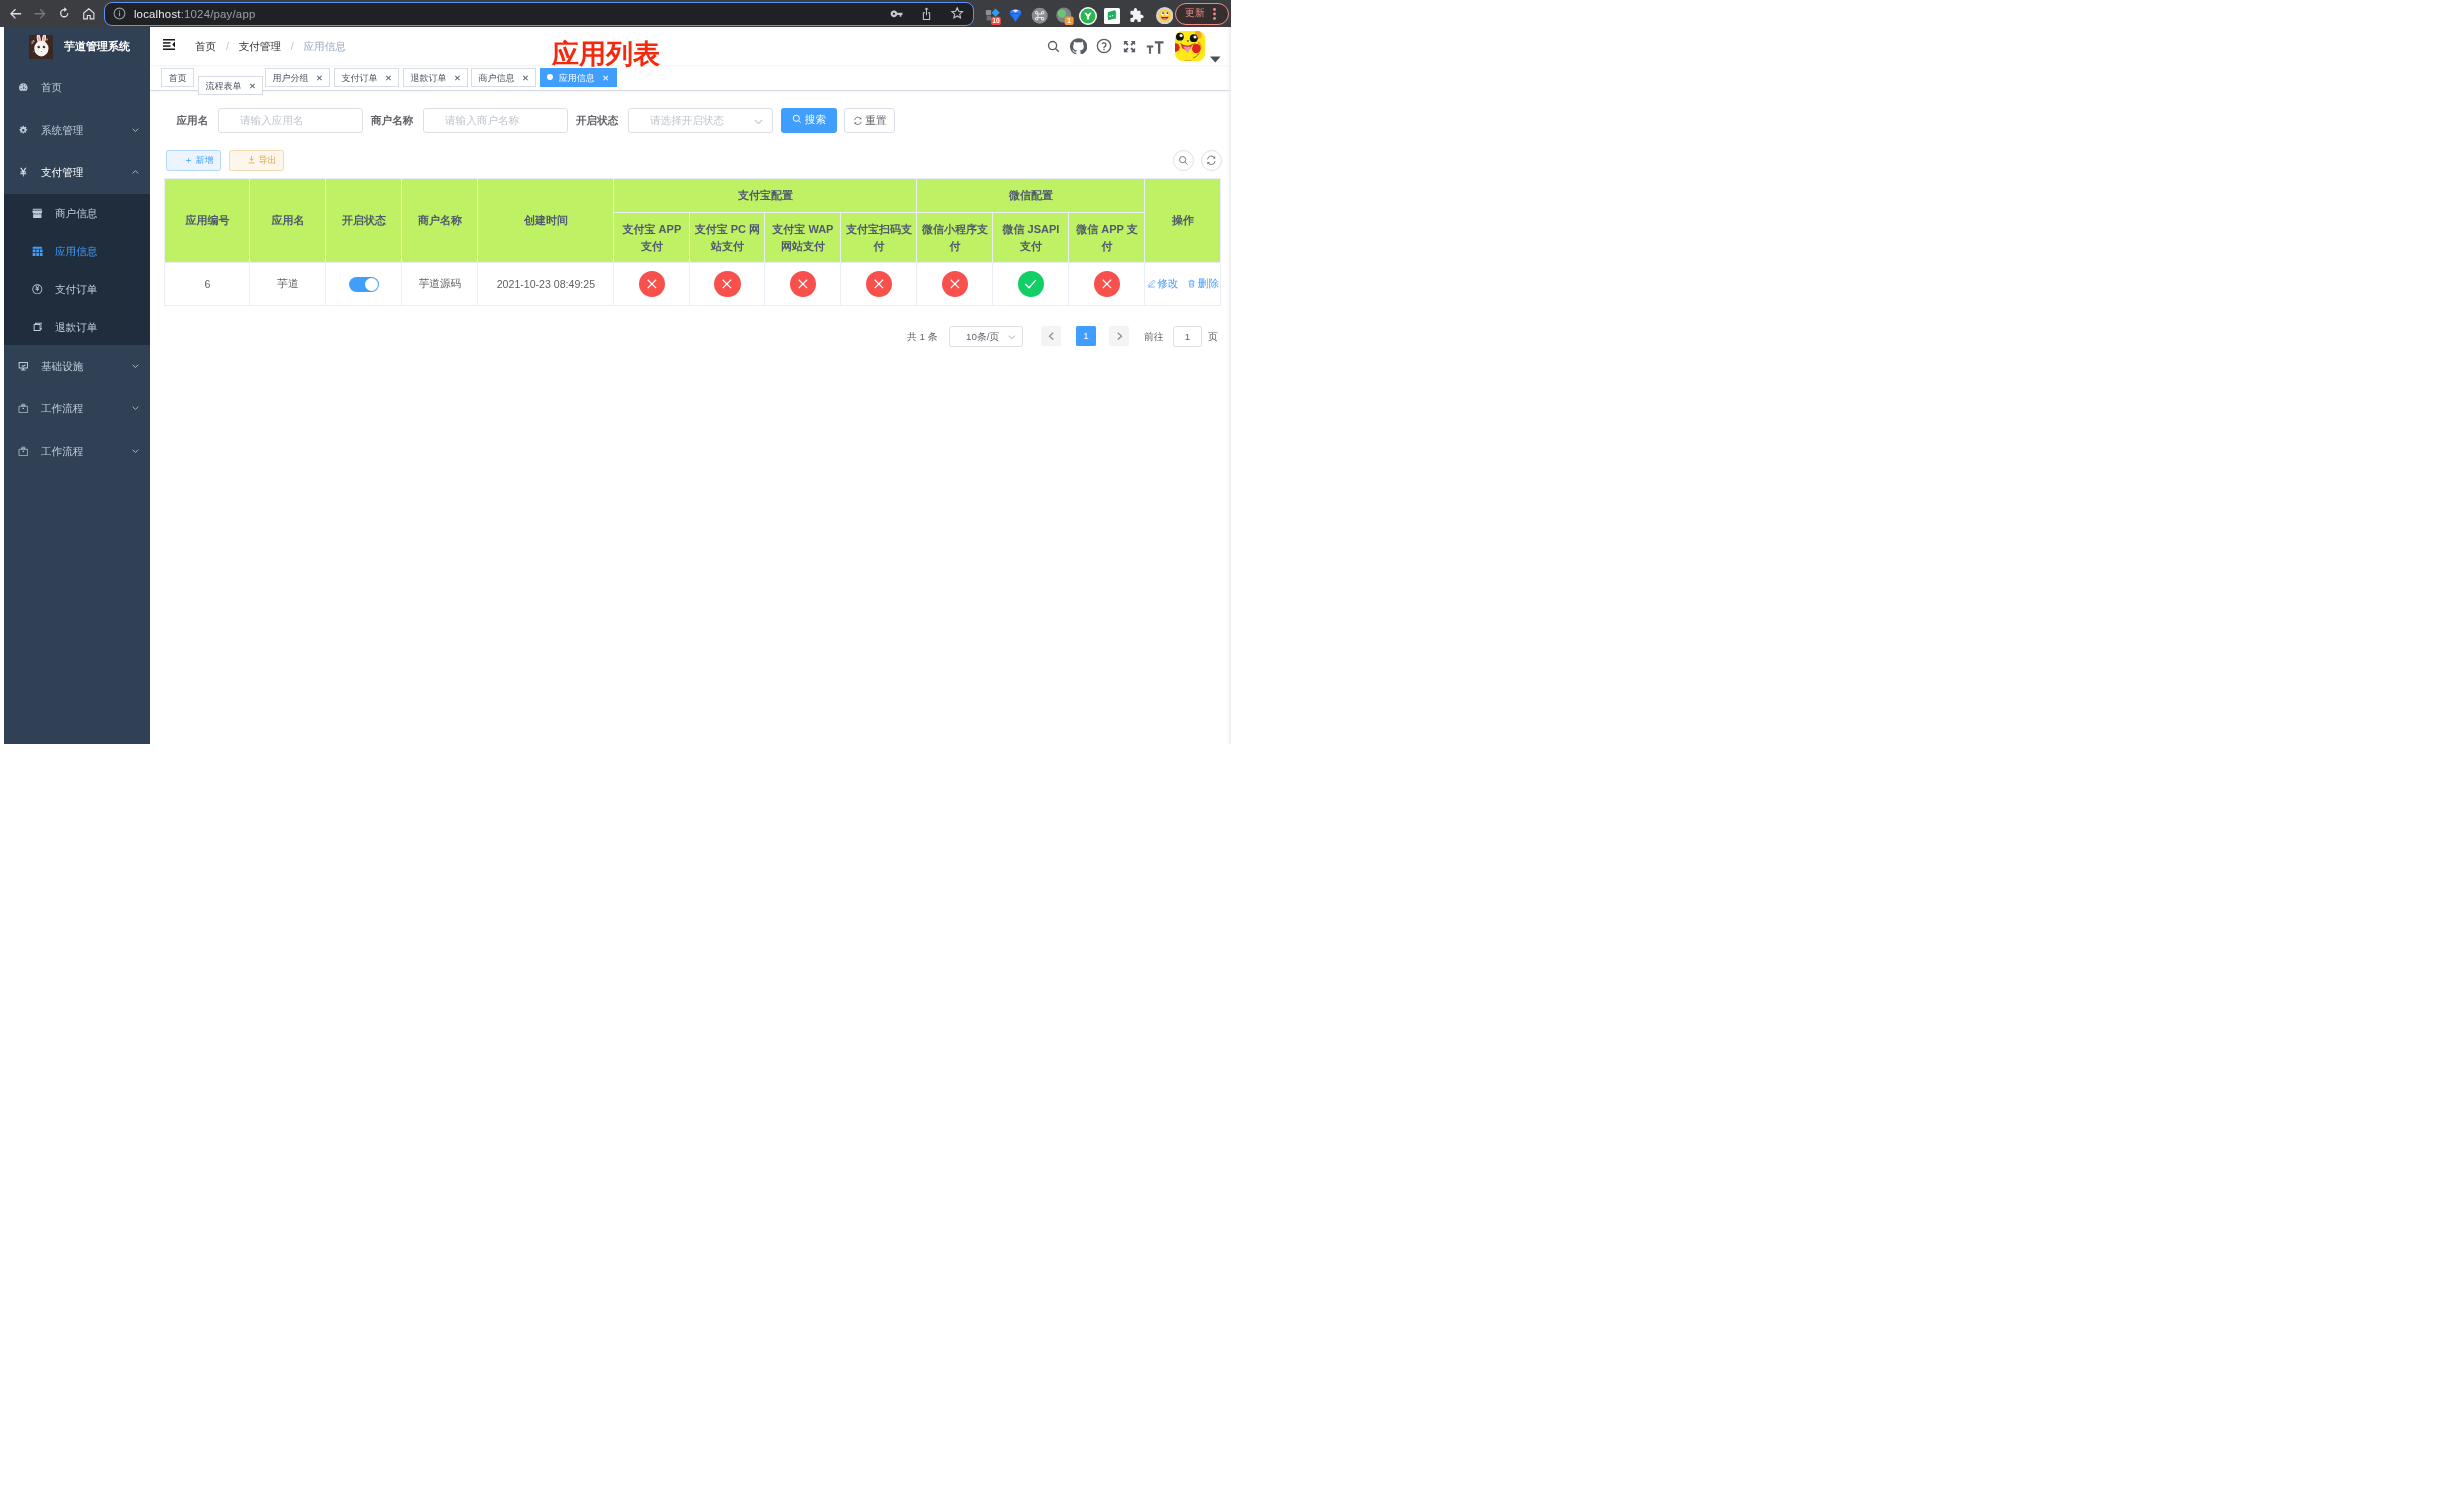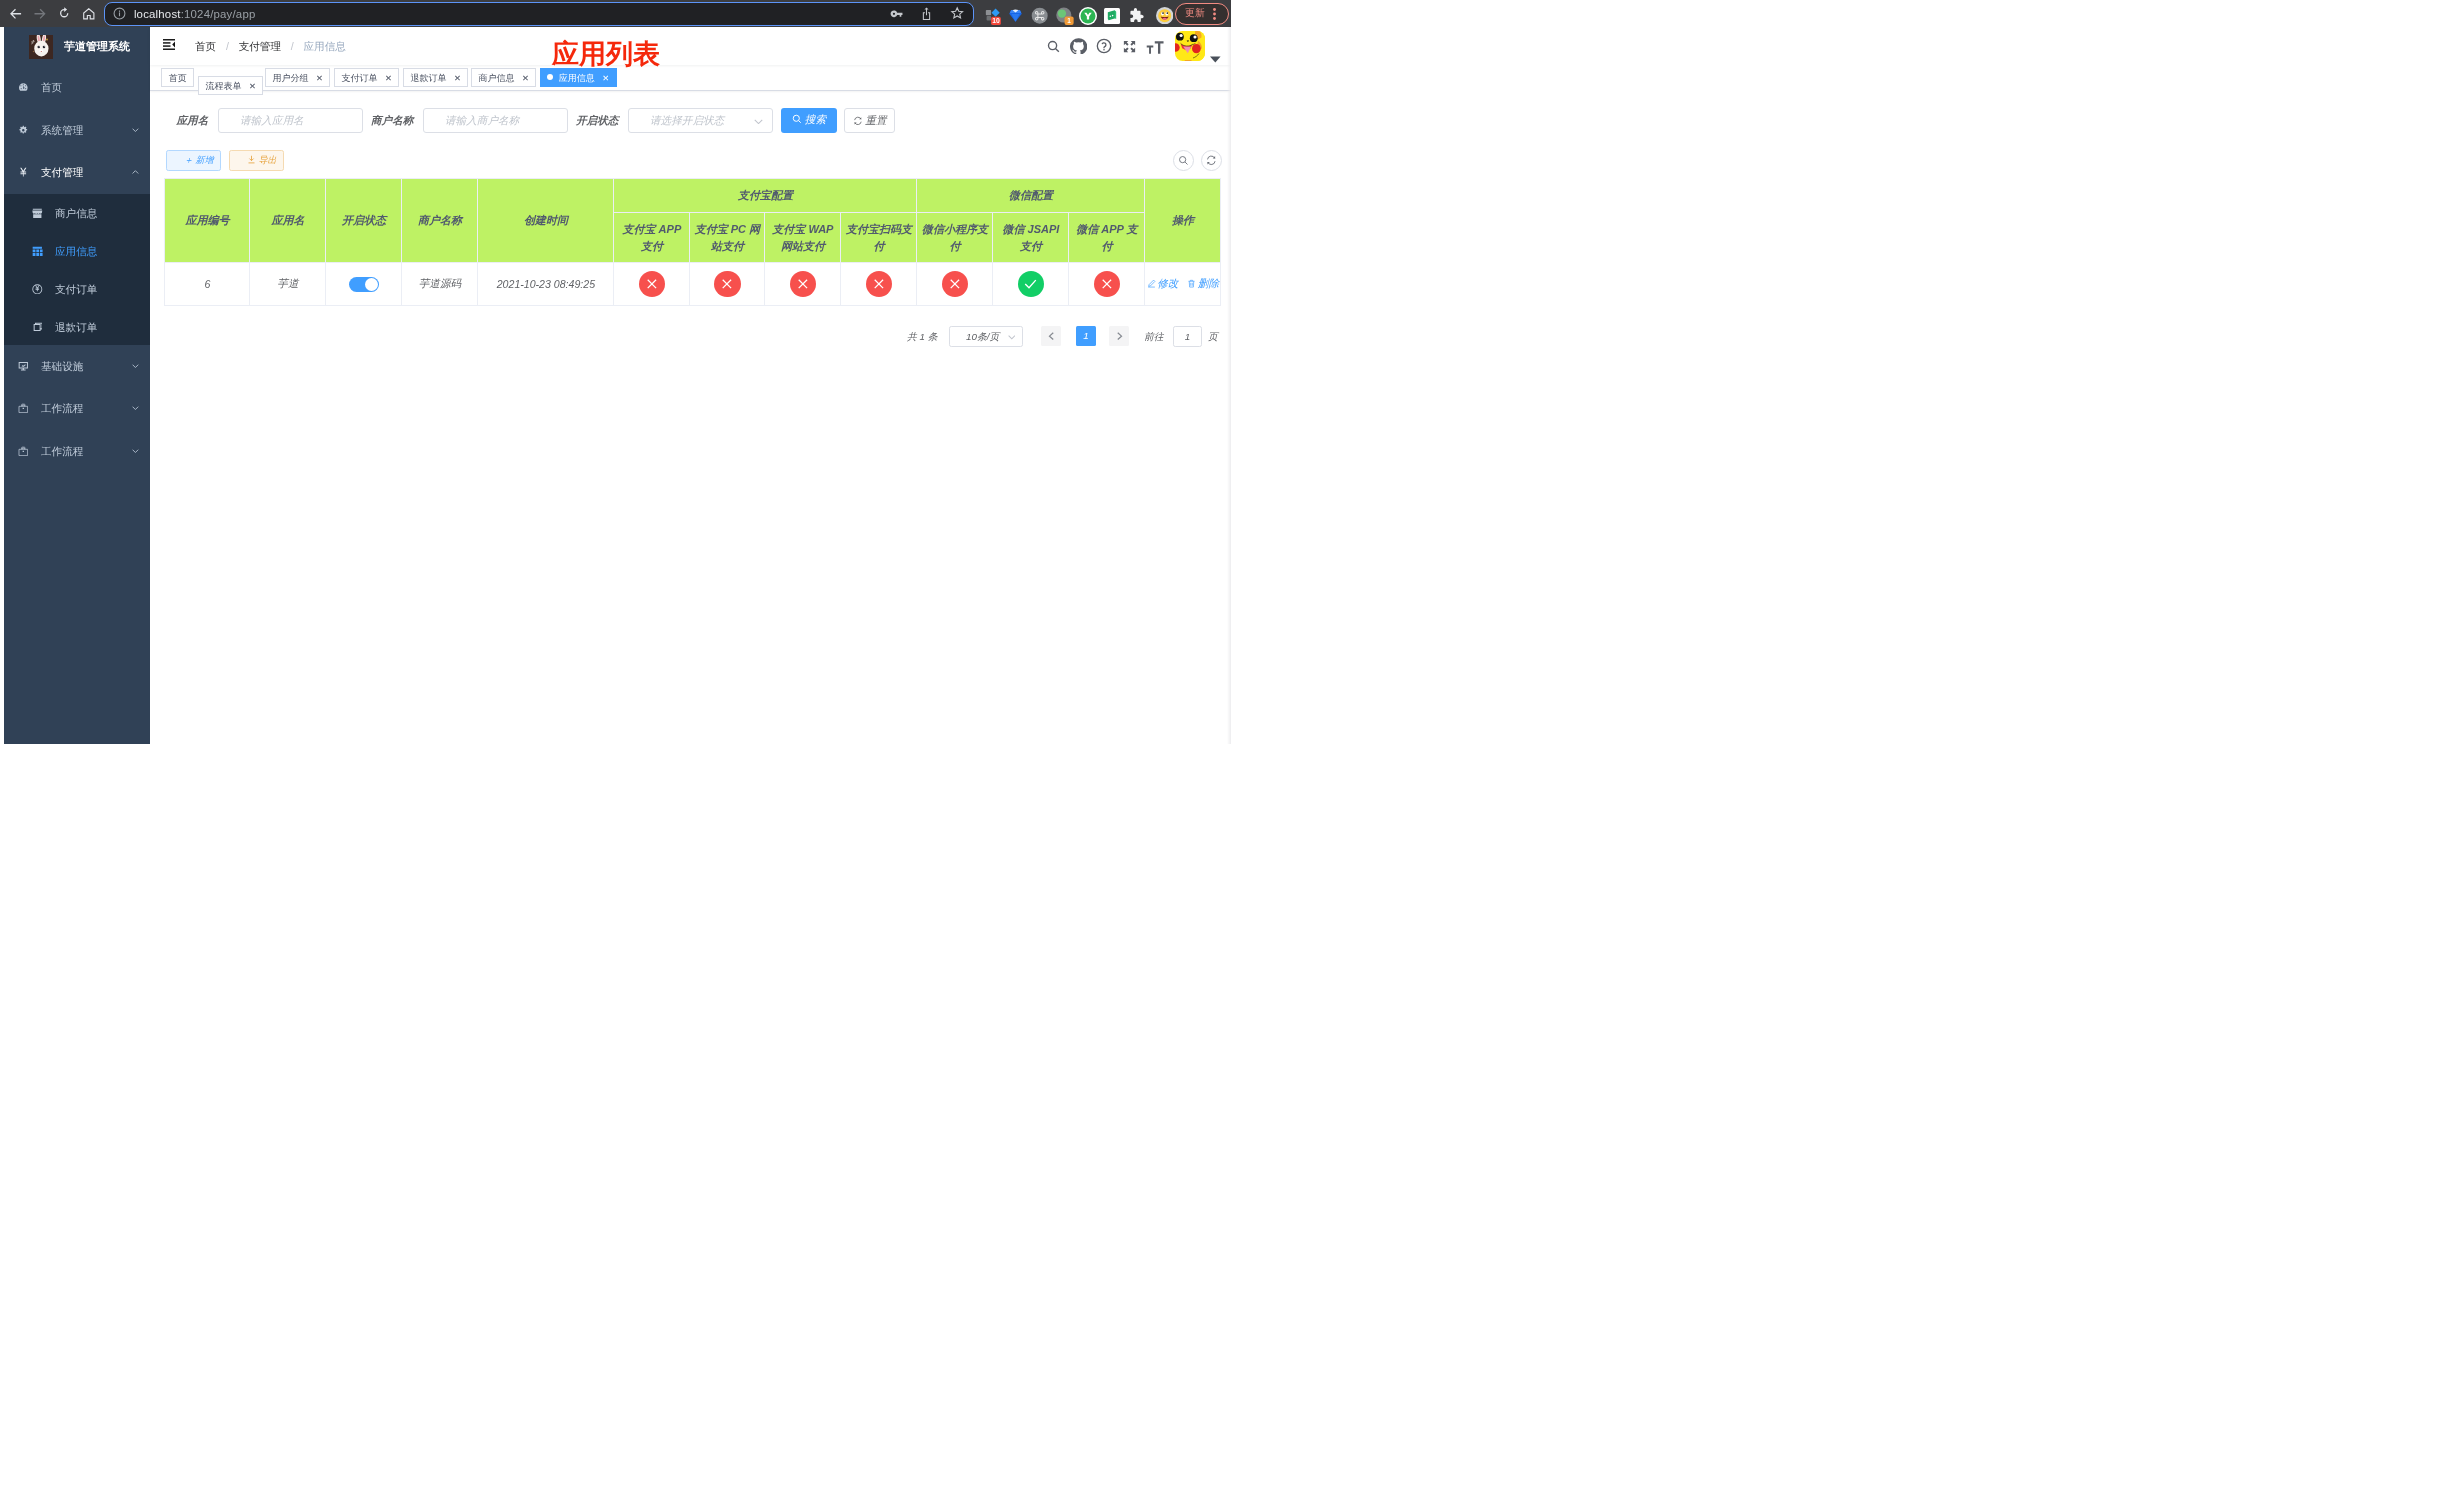--- a/index.html
+++ b/index.html
@@ -53,21 +53,21 @@
   #tagsbar { position:absolute; left:0; top:38px; right:0; height:26px; background:#fff;
              border-bottom:0.8px solid #d8dce5; box-shadow:0 0.8px 2.3px 0 rgba(0,0,0,.08); }
   .tag { position:absolute; top:2.7px; height:19.7px; line-height:19px; background:#fff; border:0.8px solid #d8dce5;
          color:#495060; font-size:9px; padding:0 6.4px; white-space:nowrap; }
   .tag .x { display:inline-block; margin-left:7.6px; color:#495060; font-size:8.3px; }
   .tag.active { background:#409eff; color:#fff; border-color:#409eff; }
   .tag.active .x { color:#fff; }
   .tag .dot { display:inline-block; width:6px; height:6px; border-radius:50%; background:#fff; margin-right:5.3px; position:relative; top:-0.8px; }
 
   
-  #content { position:absolute; left:0; top:64px; right:0; bottom:0; background:#fff;font-style:italic; }
+  #content { position:absolute; left:0; top:64px; right:0; bottom:0; background:#fff; }
 
   
   .flabel { position:absolute; top:17.4px; height:25px; line-height:25px; font-size:10.6px; font-weight:bold; color:#606266; }
   .finput { position:absolute; top:17.4px; width:145px; height:25px; border:0.8px solid #dcdfe6; border-radius:3px;
             background:#fff; font-size:10.6px; color:#bfc4cc; line-height:23.5px; padding-left:21px; }
   .fbtn { position:absolute; top:17.4px; height:25px; border-radius:3px; font-size:10.6px; line-height:23.5px; text-align:center; }
 
   
   .abtn { position:absolute; top:59px; height:21px; border-radius:2.3px; font-size:9px; line-height:19.7px;text-align:center; }
   .circlebtn { position:absolute; top:59px; width:21px; height:21px; border:0.8px solid #dcdfe6; border-radius:50%;

